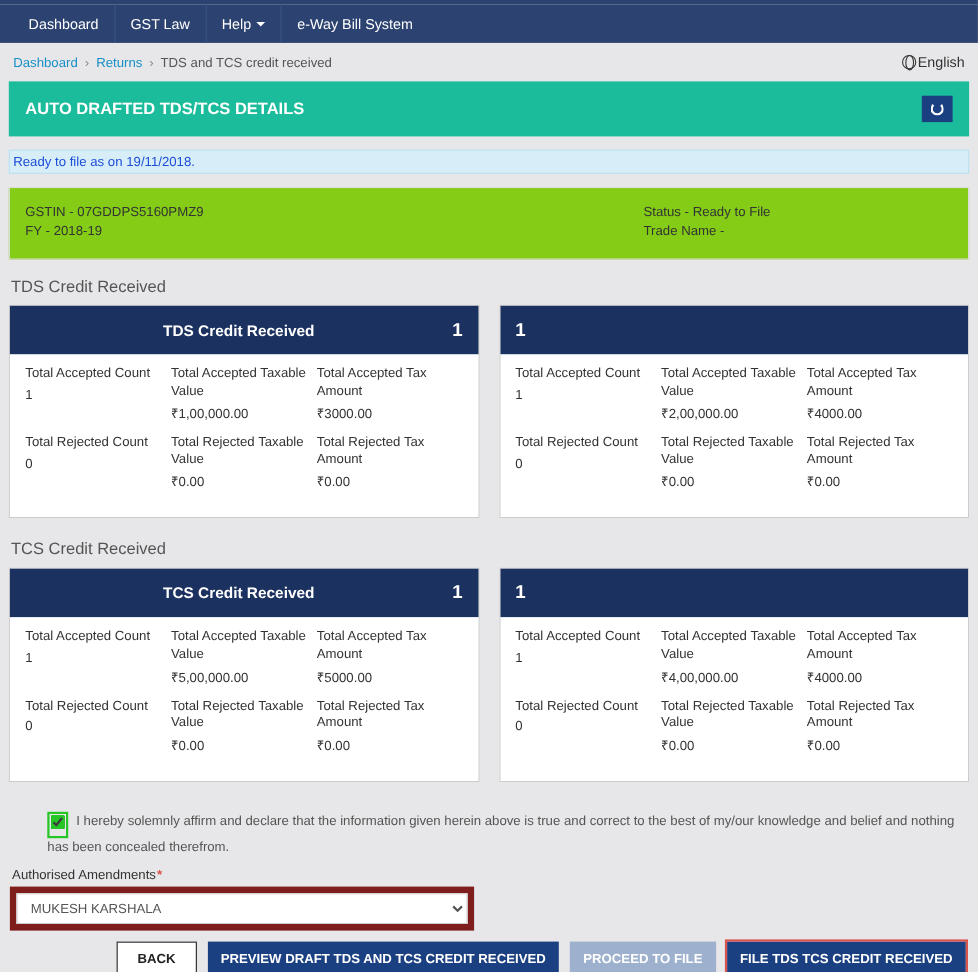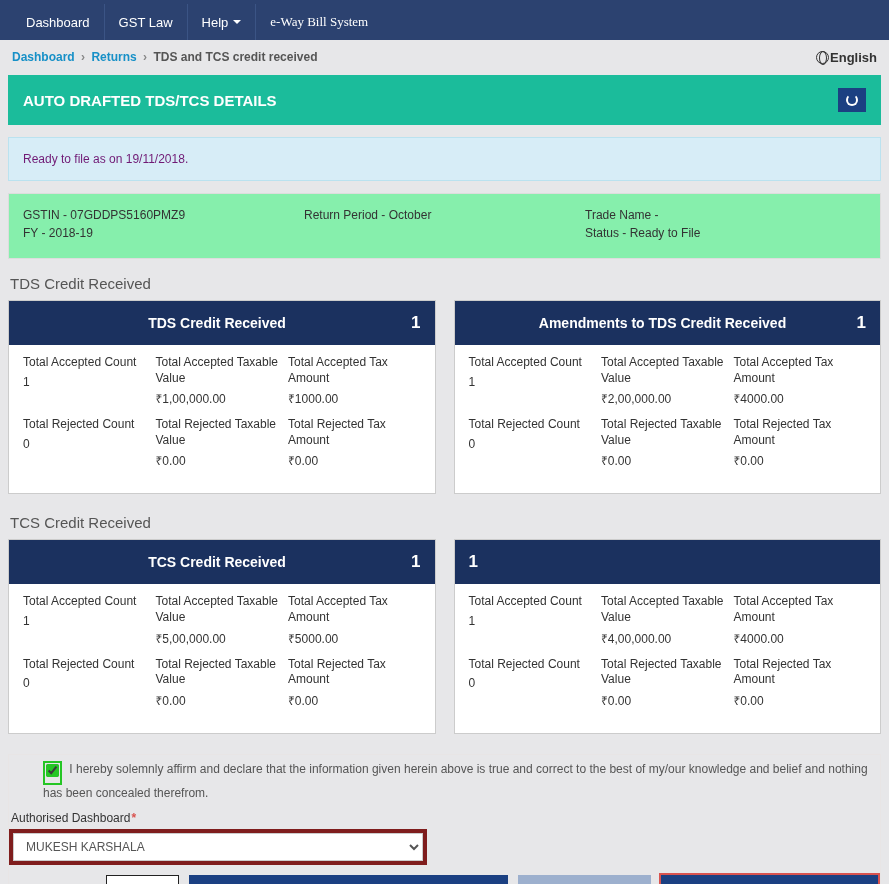--- a/index.html
+++ b/index.html
@@ -1,54 +1,54 @@
 <!DOCTYPE html>
 <html><head>
 <meta charset="utf-8">
 <style>
 * { box-sizing: border-box; margin: 0; padding: 0; }
 body { font-family: Arial, sans-serif; font-size: 13px; color: #333; background: #e7e7e9; }
 .topbar { background: #2c4270; height: 4px; }
 .nav { background: #2c4270; display: flex; padding: 0 12px; }
 .nav-item { color: #fff; padding: 10px 14px; font-size: 13px; border-right: 1px solid #3b5485; cursor: pointer; display: flex; align-items: center; gap: 5px; }
-.nav-item:last-child { border-right: none; font-family: Liberation Serif, serif; }
+.nav-item:last-child { border-right: none; }
 .caret-down { display: inline-block; width: 0; height: 0; border-left: 4px solid transparent; border-right: 4px solid transparent; border-top: 4px solid #fff; }
 .container { padding: 0 8px; }
-.breadcrumb-row { display: flex; justify-content: space-between; align-items: flex-start; padding: 10px 4px; font-weight: bold; }
+.breadcrumb-row { display: flex; justify-content: space-between; align-items: flex-end; padding: 10px 4px; }
 .breadcrumb { color: #1790c7; font-size: 12px; }
 .breadcrumb .sep { color: #888; margin: 0 3px; }
 .breadcrumb .active { color: #555; }
 .lang { color: #333; font-size: 13px; display: flex; align-items: center; gap: 1px; }
 .globe-icon { display: inline-block; width: 13px; height: 13px; border: 1.5px solid #333; border-radius: 50%; position: relative; }
 .globe-icon::before { content: ""; position: absolute; left: 50%; top: -1.5px; bottom: -1.5px; width: 6px; border: 1.5px solid #333; border-radius: 50%; transform: translateX(-50%); }
 .banner { background: #1bbc9b; color: #fff; padding: 13px 15px; font-size: 15px; font-weight: 600; display: flex; justify-content: space-between; align-items: center; text-align: center; }
 .refresh-btn { background: #1b4082; color: #fff; border: none; width: 28px; height: 24px; cursor: pointer; display: flex; align-items: center; justify-content: center; }
 .refresh-icon { display: inline-block; width: 12px; height: 12px; border: 2px solid #fff; border-radius: 50%; border-top-color: transparent; }
-.alert-box { background: #d7edf7; border: 1px solid #bbe2ef; color: #701a75; padding: 14px; margin: 12px 0; font-size: 12px; }
-.info-panel { background: #86efac; border: 1px solid #ddd; padding: 14px; margin-bottom: 16px; display: flex; font-size: 12px; color: #333; }
+.alert-box { background: #d7edf7; border: 1px solid #bbe2ef; color: #1d4ed8; padding: 3px; margin: 12px 0; font-size: 12px; }
+.info-panel { background: #84cc16; border: 1px solid #ddd; padding: 14px; margin-bottom: 16px; display: flex; font-size: 12px; color: #333; }
 .info-col { flex: 1; }
 .info-line { margin-bottom: 4px; }
 .section-heading { font-size: 15px; color: #555; margin: 8px 2px; font-weight: 400; }
 .tile-row { display: flex; gap: 18px; margin-bottom: 20px; }
 .tile { flex: 1; border: 1px solid #ccc; background: #fff; }
 .tile-header { background: #1b315f; color: #fff; padding: 12px 14px; display: flex; justify-content: space-between; align-items: center; font-weight: 700; font-size: 14px; }
 .tile-title { flex: 1; text-align: center; }
 .tile-count { font-size: 17px; font-weight: 700; }
 .tile-body { padding: 10px 14px 14px; border-radius: 19px; }
 .metric-row { display: flex; margin-bottom: 10px; }
 .metric-col { flex: 1; padding-right: 8px; font-size: 12px; }
 .metric-label { color: #333; margin-bottom: 4px; line-height: 1.3; }
 .metric-value { color: #333; }
 .bottom-box { border: 1px solid #e8e5e5; padding: 0; margin-top: 6px; }
 .affirm { padding: 6px 2px 4px; color: #555; font-size: 12px; line-height: 1.4; margin-left: 32px; }
 .checkbox-wrap { display: inline-block; border: 2px solid #25c625; padding: 1px; margin-right: 4px; vertical-align: top; }
 .checkbox-wrap input { width: 13px; height: 13px; accent-color: #25c625; }
 .sig-label { font-size: 12px; margin: 6px 2px 4px; color: #333; }
 .req-star { color: #d9534f; font-weight: 700; margin-left: 1px; }
-.select-wrap { border: 4px solid #7f1d1d; display: inline-block; }
+.select-wrap { border: 6px solid #7f1d1d; display: inline-block; }
 .select-wrap select { border: 1px solid #ccc; padding: 5px 8px; font-size: 12px; color: #555; min-width: 410px; background: #fff; }
 .action-row { display: flex; justify-content: flex-end; gap: 10px; padding: 10px 2px 2px; flex-wrap: wrap; }
 .btn { padding: 8px 12px; font-size: 12px; font-weight: 700; cursor: pointer; border: none; }
 .btn-back { background: #fff; border: 1.5px solid #222; color: #222; padding: 7px 18px; }
 .btn-primary { background: #1b4082; color: #fff; }
 .btn-disabled { background: #9db0ce; color: #fff; }
 .btn-highlight { background: #1b4082; color: #fff; outline: 2px solid #d9534f; outline-offset: 0; }
 </style>
 </head>
 <body>
@@ -97,25 +97,24 @@
   <div class="alert-box">
     <span>Ready to file as on 19/11/2018.</span>
   </div>
 
   <div class="info-panel">
     <div class="info-col">
       <div class="info-line">GSTIN - 07GDDPS5160PMZ9</div>
       <div class="info-line">FY - 2018-19</div>
     </div>
     <div class="info-col">
-      <div class="info-line">Return Period - October</div>
     </div>
     <div class="info-col">
+      <div class="info-line">Status - Ready to File</div>
       <div class="info-line">Trade Name -</div>
-      <div class="info-line">Status - Ready to File</div>
     </div>
   </div>
 
   <h3 class="section-heading">TDS Credit Received</h3>
   <div class="tile-row" id="tds-tiles">
       <div class="tile">
     <div class="tile-header">
       <span class="tile-title">TDS Credit Received</span>
       <span class="tile-count">1</span>
     </div>
@@ -124,42 +123,41 @@
         <div class="metric-col">
               <div class="metric-label">Total Accepted Count</div>
               <div class="metric-value">1</div>
             </div>
         <div class="metric-col">
               <div class="metric-label">Total Accepted Taxable Value</div>
               <div class="metric-value">₹1,00,000.00</div>
             </div>
         <div class="metric-col">
               <div class="metric-label">Total Accepted Tax Amount</div>
-              <div class="metric-value">₹1000.00</div>
-            </div>
-      </div>
-      <div class="metric-row">
-        <div class="metric-col">
-              <div class="metric-label">Total Rejected Count</div>
-              <div class="metric-value">0</div>
-            </div>
-        <div class="metric-col">
-              <div class="metric-label">Total Rejected Taxable Value</div>
-              <div class="metric-value">₹0.00</div>
-            </div>
-        <div class="metric-col">
-              <div class="metric-label">Total Rejected Tax Amount</div>
-              <div class="metric-value">₹0.00</div>
-            </div>
-      </div>
-    </div>
-  </div>
-      <div class="tile">
-    <div class="tile-header">
-      <span class="tile-title">Amendments to TDS Credit Received</span>
+              <div class="metric-value">₹3000.00</div>
+            </div>
+      </div>
+      <div class="metric-row">
+        <div class="metric-col">
+              <div class="metric-label">Total Rejected Count</div>
+              <div class="metric-value">0</div>
+            </div>
+        <div class="metric-col">
+              <div class="metric-label">Total Rejected Taxable Value</div>
+              <div class="metric-value">₹0.00</div>
+            </div>
+        <div class="metric-col">
+              <div class="metric-label">Total Rejected Tax Amount</div>
+              <div class="metric-value">₹0.00</div>
+            </div>
+      </div>
+    </div>
+  </div>
+      <div class="tile">
+    <div class="tile-header">
       <span class="tile-count">1</span>
     </div>
     <div class="tile-body">
       <div class="metric-row">
         <div class="metric-col">
               <div class="metric-label">Total Accepted Count</div>
               <div class="metric-value">1</div>
             </div>
         <div class="metric-col">
               <div class="metric-label">Total Accepted Taxable Value</div>
@@ -264,21 +262,21 @@
     </div>
 
   <div class="bottom-box">
     <div class="affirm">
       <span class="checkbox-wrap">
         <input type="checkbox" checked="" style="">
       </span>
       <span>I hereby solemnly affirm and declare that the information given herein above is true and correct to the best of my/our knowledge and belief and nothing has been concealed therefrom.</span>
     </div>
     <div class="sig-label">
-      <span>Authorised Dashboard</span><span class="req-star">*</span>
+      <span>Authorised Amendments</span><span class="req-star">*</span>
     </div>
     <div class="select-wrap">
       <select>
         <option>MUKESH KARSHALA</option>
       </select>
     </div>
     <div class="action-row">
       <button class="btn btn-back">BACK</button>
       <button class="btn btn-primary">PREVIEW DRAFT TDS AND TCS CREDIT RECEIVED</button>
       <button class="btn btn-disabled">PROCEED TO FILE</button>

